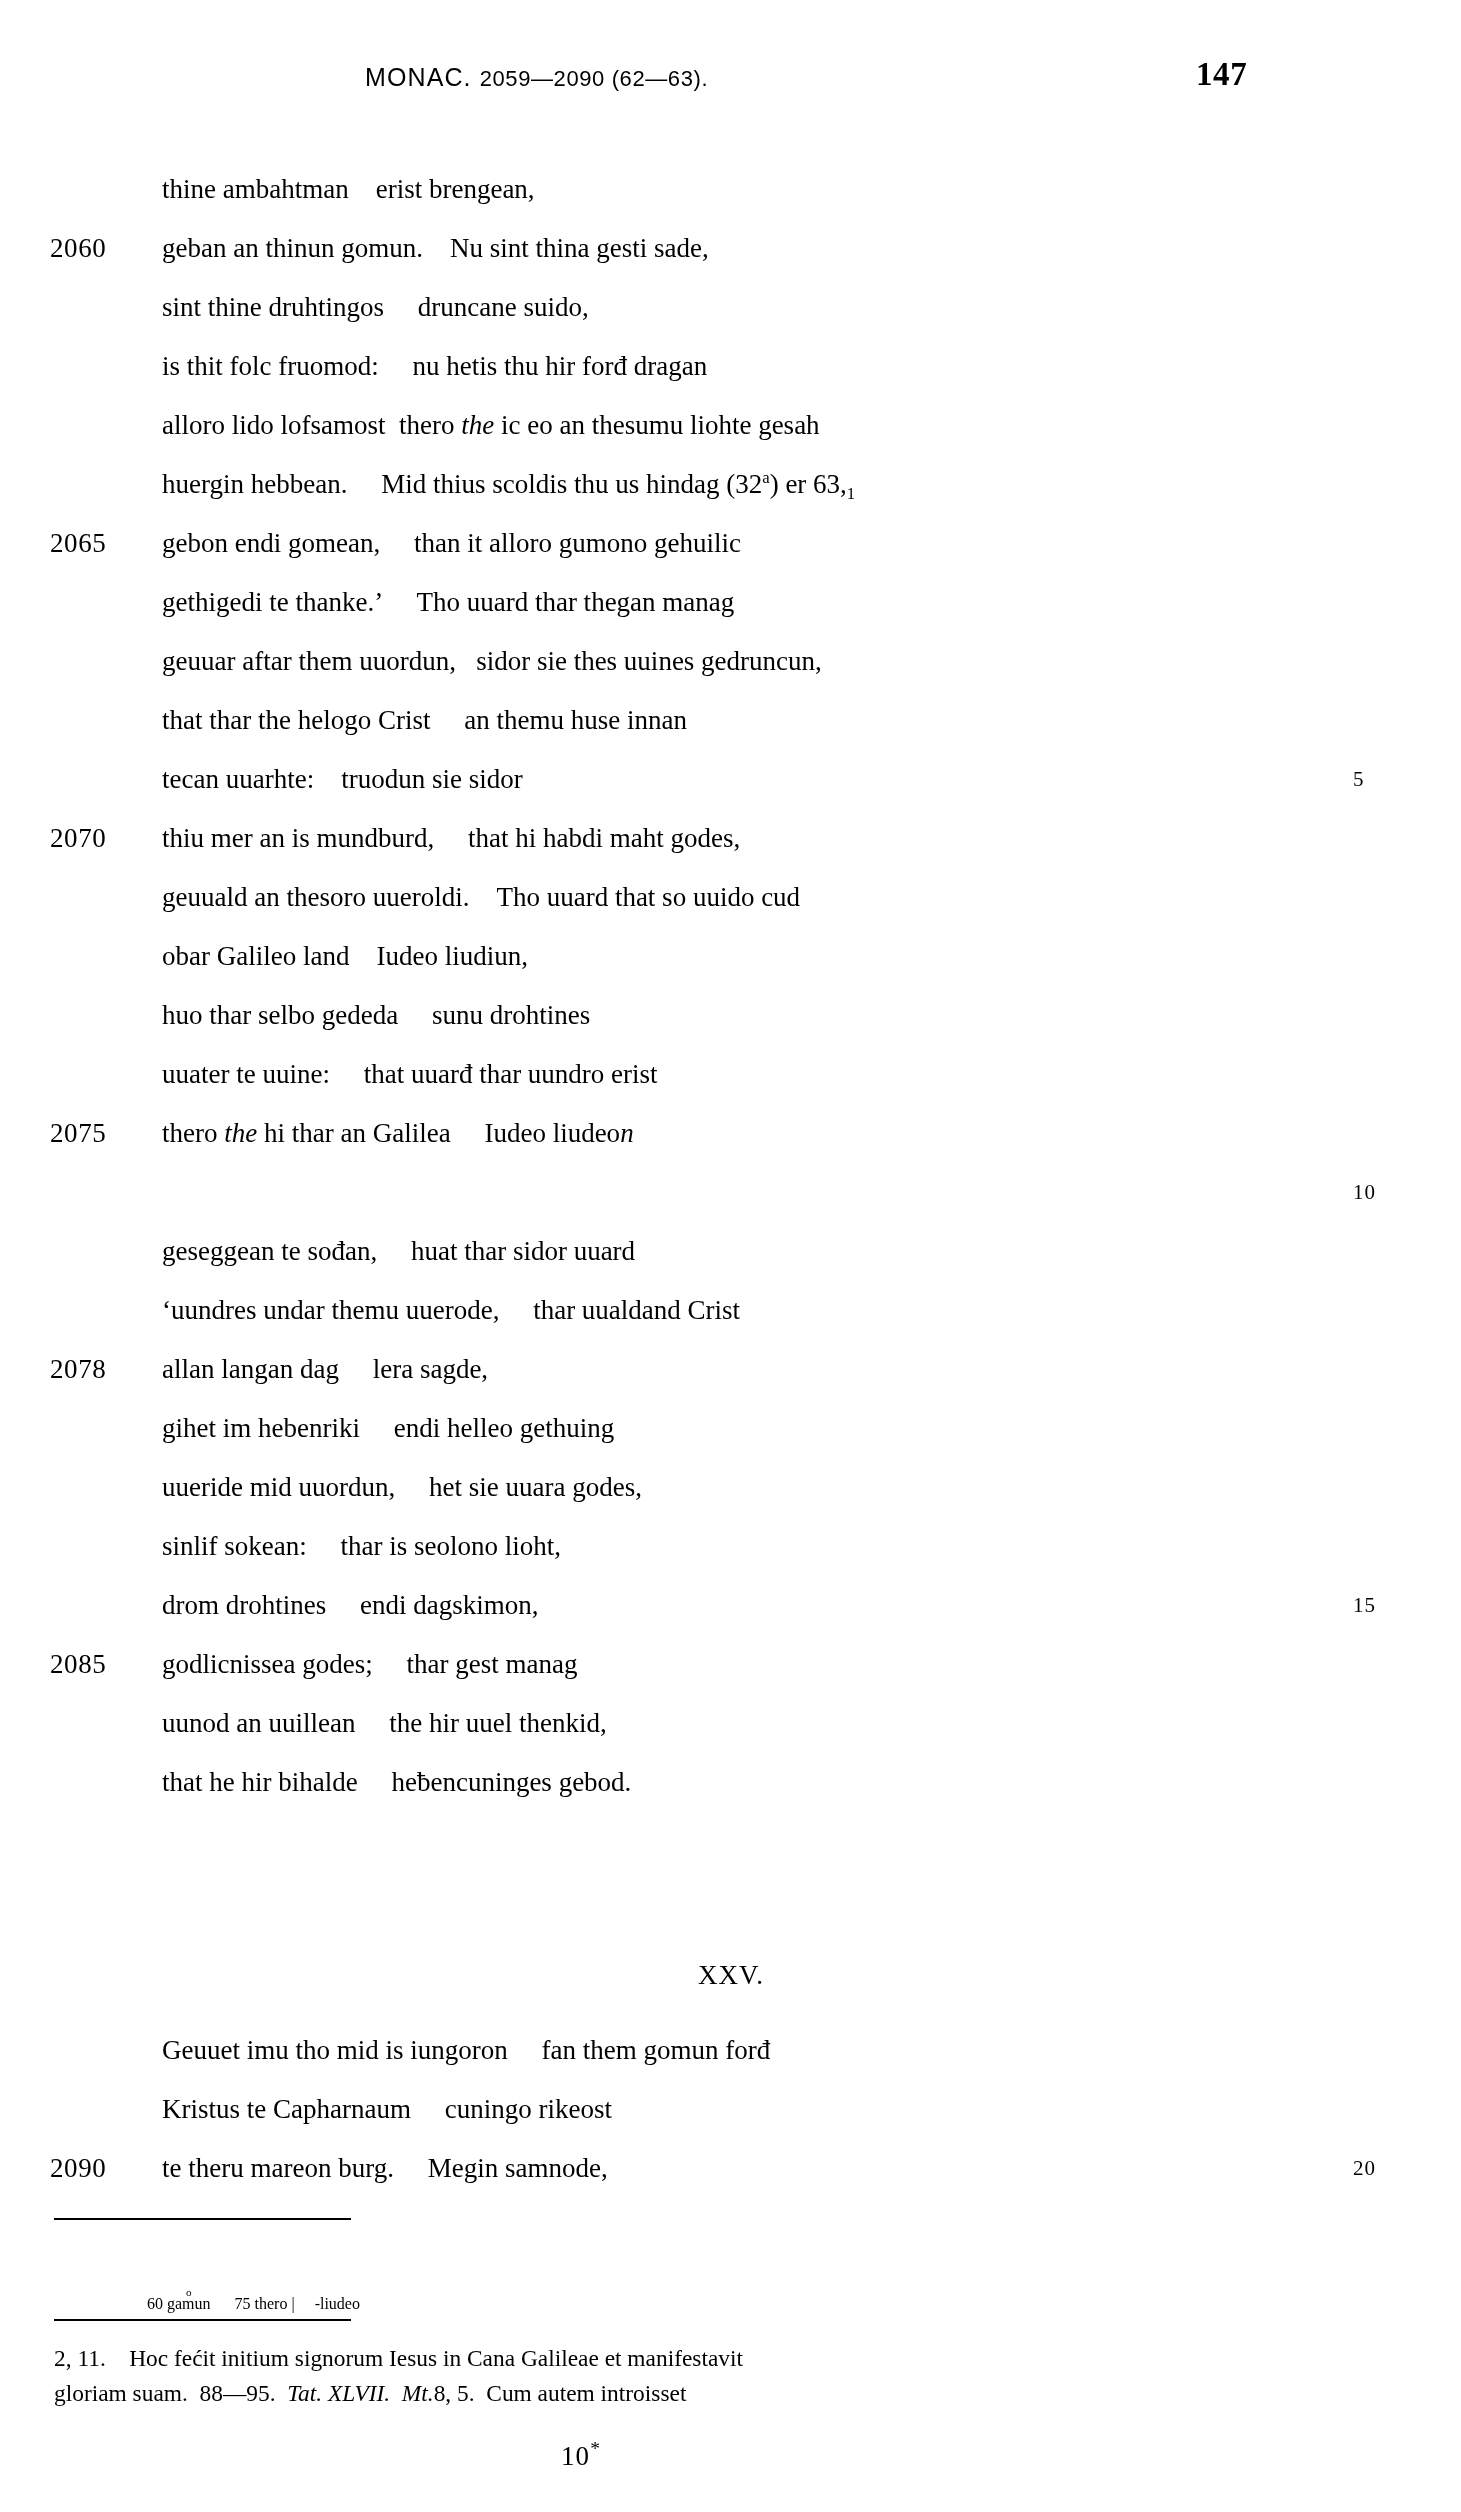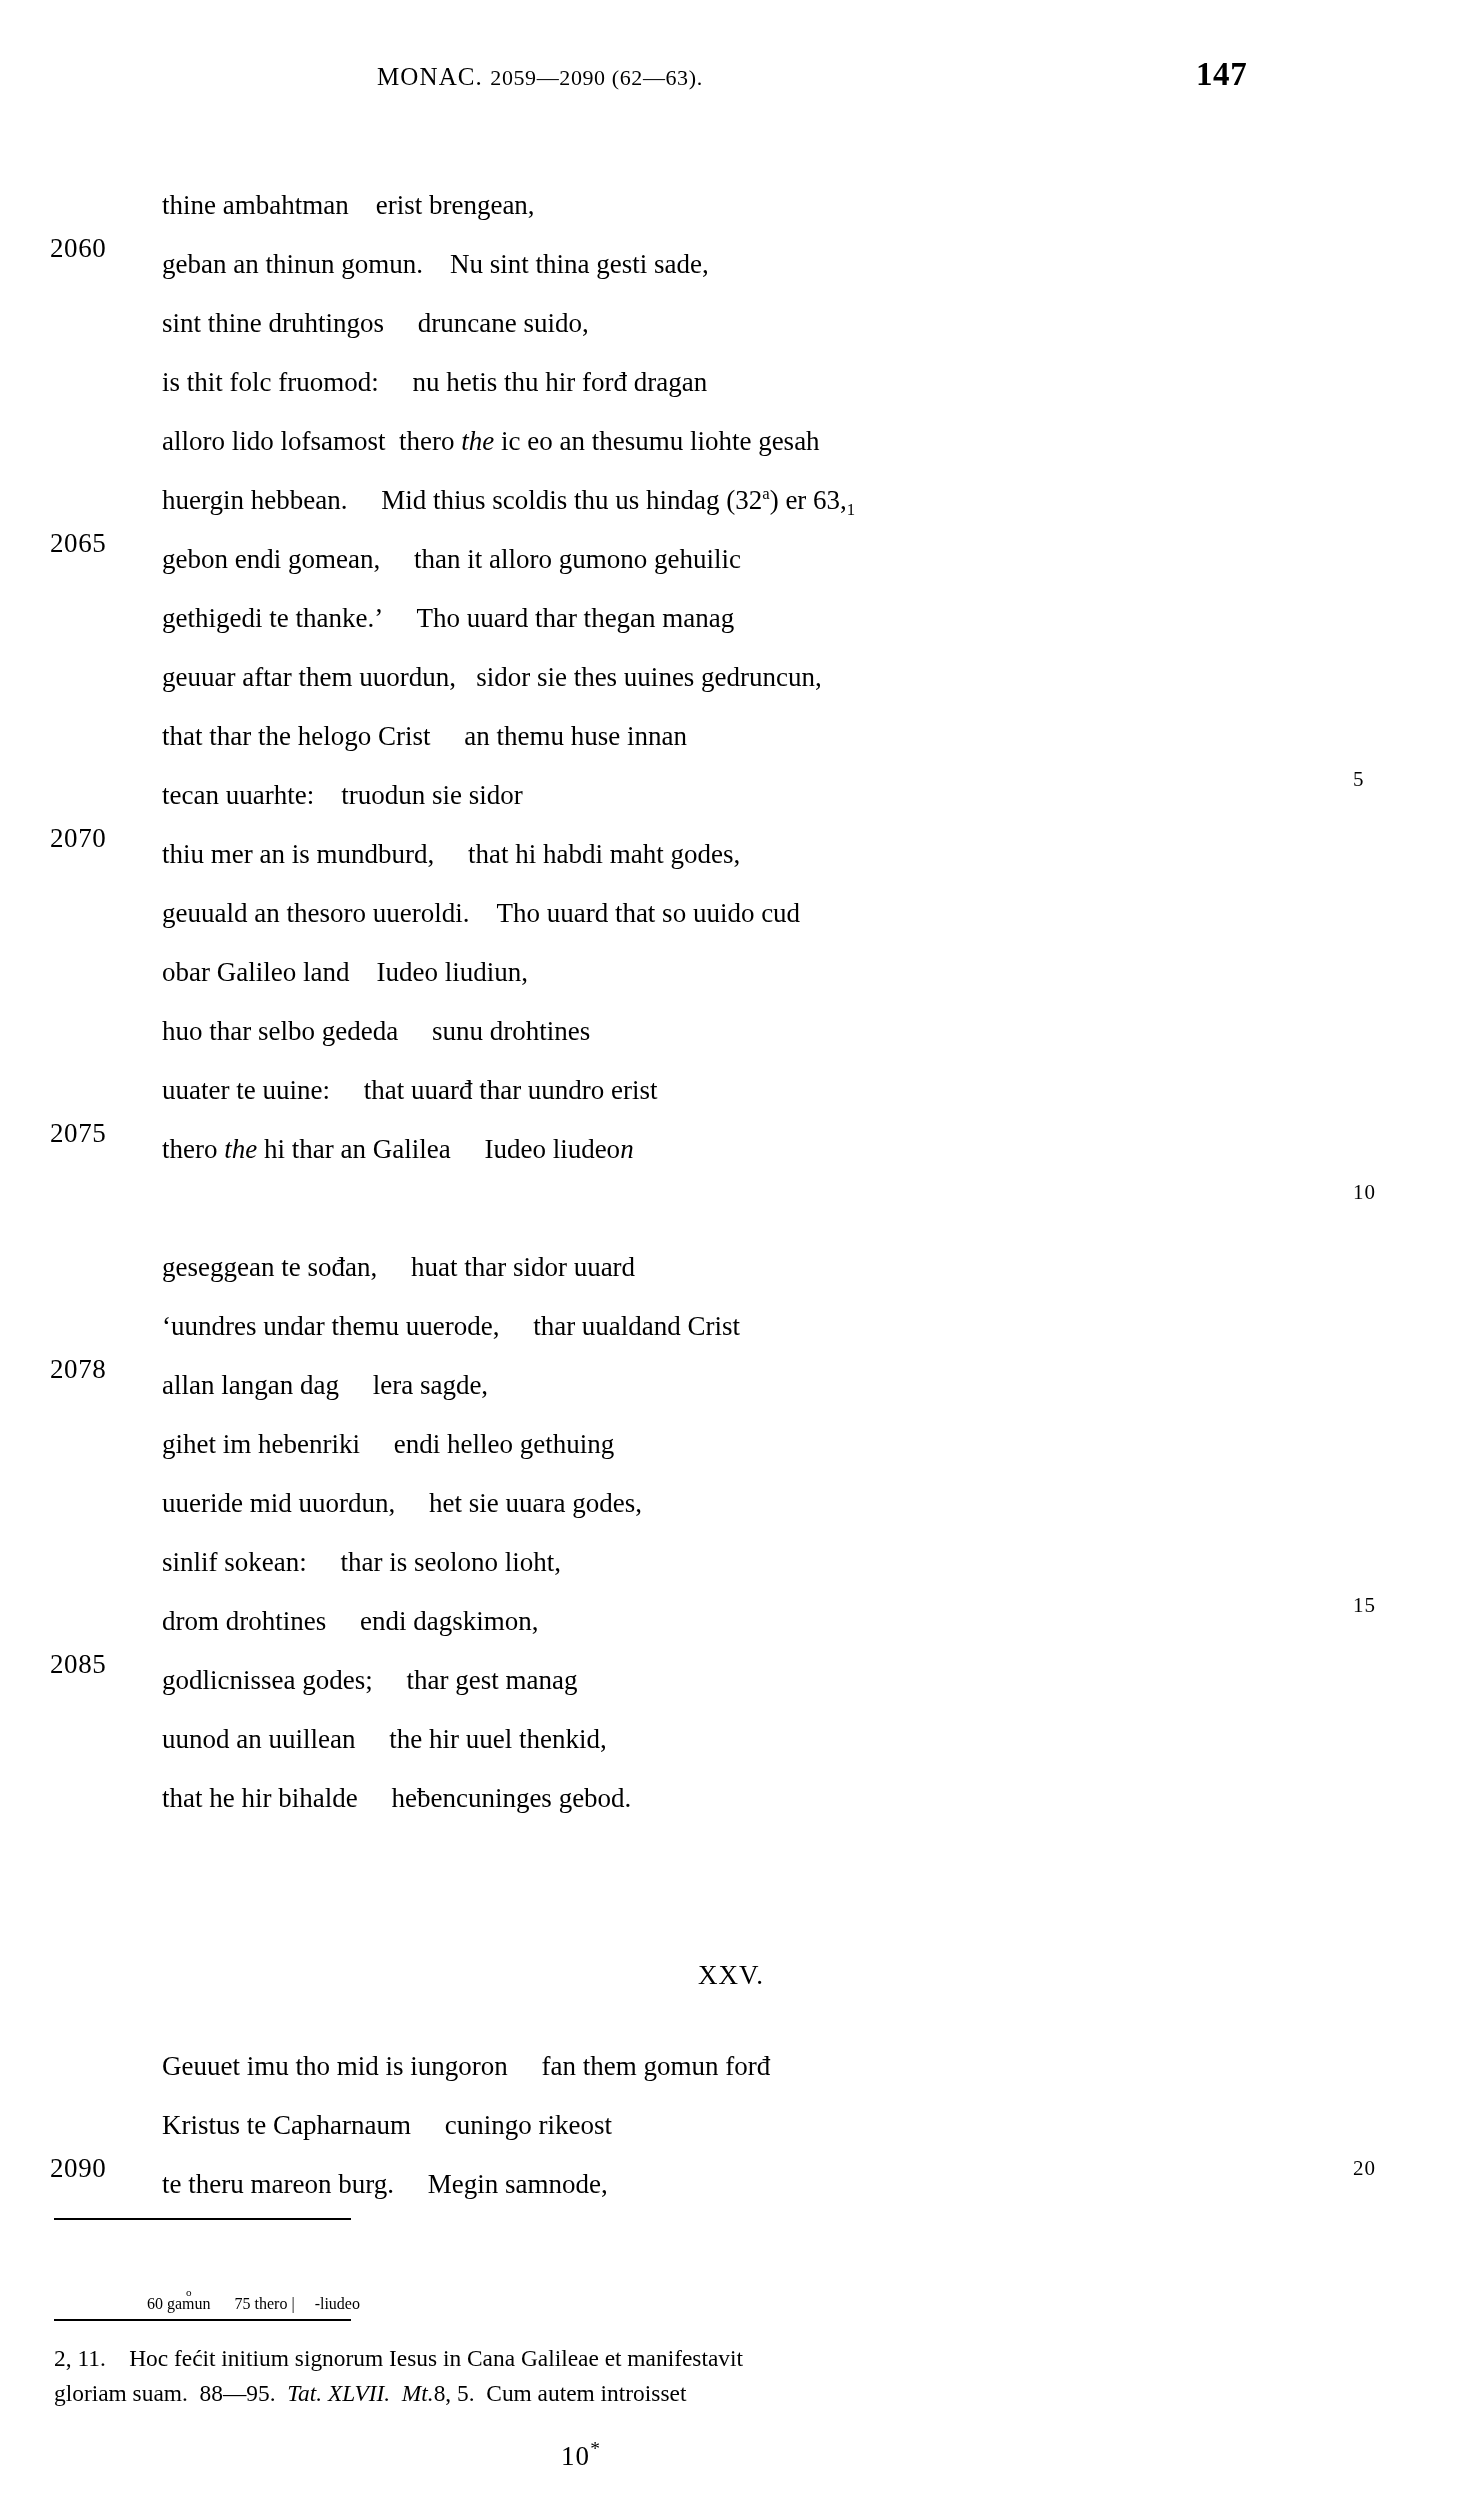--- a/index.html
+++ b/index.html
@@ -25,26 +25,26 @@
   
   .runhead {
     position: absolute;
     top: 63px;
     left: 0;
     width: 1462px;
     height: 40px;
   }
   .runhead-title {
     position: absolute;
-    left: 377px;
+    left: 365px;
     top: 0;
     font-size: 25px;
     letter-spacing: 1.1px;
     white-space: nowrap;
-    font-family: Liberation Serif, serif;
+    font-family: Liberation Sans, sans-serif;
   }
   .runhead-title .num {
     font-size: 22px;
     letter-spacing: 0.6px;
   }
   .runhead-folio {
     position: absolute;
     left: 1196px;
     top: -6.9px;
     font-size: 33px;
@@ -71,21 +71,21 @@
     left: 50px;
     top: 0;
     width: 103px;
     text-align: left;
     font-size: 27px;
     letter-spacing: 0.6px;
   }
   .vtext {
     position: absolute;
     left: 162px;
-    top: 16px;
+    top: 0;
     white-space: pre;
   }
   .vmargin {
     position: absolute;
     left: 1353px;
     top: 0;
     font-size: 21px;
     letter-spacing: 1.1px;
   }
   .it { font-style: italic; }

